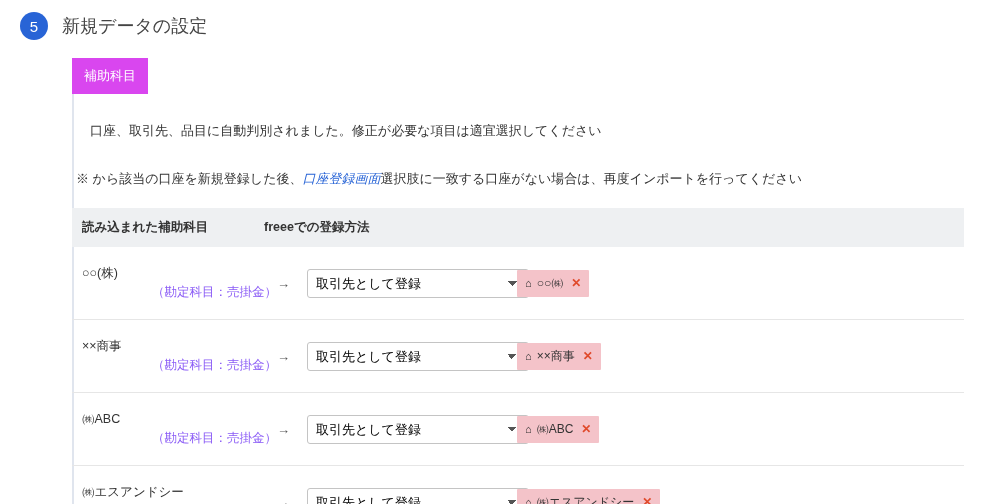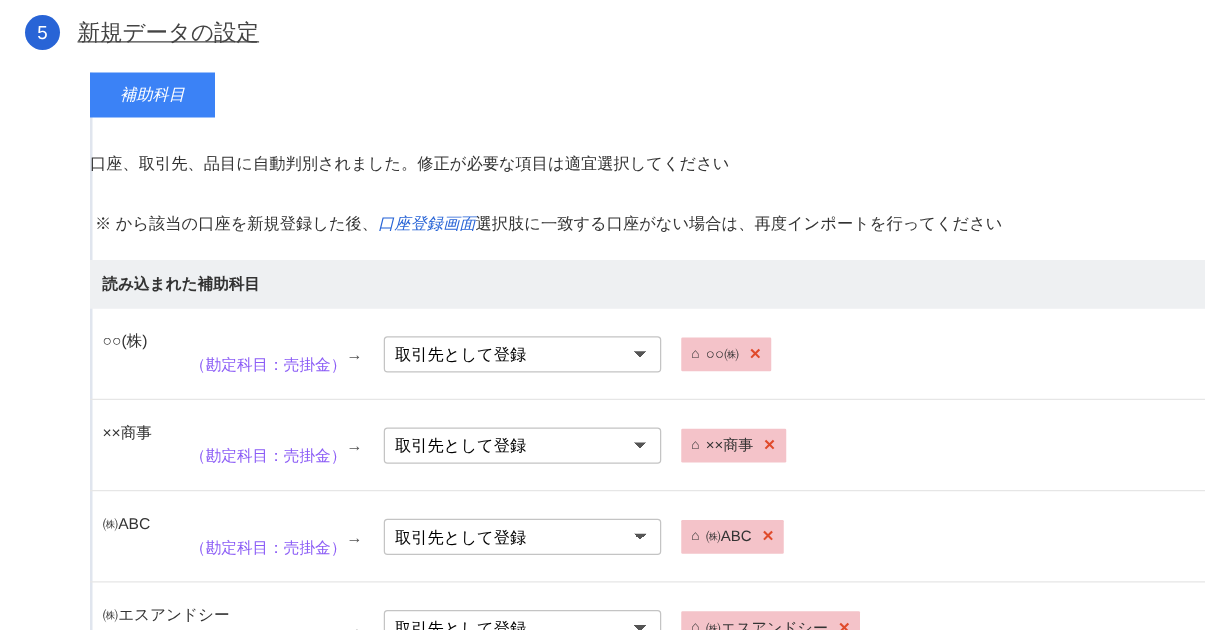--- a/index.html
+++ b/index.html
@@ -1,38 +1,38 @@
 <!DOCTYPE html>
 <html><head>
   <meta charset="utf-8">
   <style>
     * { box-sizing: border-box; margin: 0; padding: 0; }
     body { font-family: 'Hiragino Kaku Gothic ProN', 'メイリオ', Meiryo, sans-serif; font-size: 13px; color: #333; background: #fff; }
     .container { padding: 12px 20px 20px 20px; }
     .step-header { display: flex; align-items: center; margin-bottom: 18px; }
     .step-number { width: 28px; height: 28px; border-radius: 50%; background: #2864d6; color: #fff; display: flex; align-items: center; justify-content: center; font-size: 15px; font-weight: 400; margin-right: 14px; }
-    .step-title { font-size: 18px; color: #444; text-decoration: underline; }
+    .step-title { font-size: 18px; color: #444; }
     .content { margin-left: 52px; border-left: 2px solid #e0e5ee; padding-left: 0; }
     .inner { margin-left: -2px; }
     .tab-bar { margin-bottom: 28px; }
-    .tab { display: inline-block; background: #3b82f6; color: #fff; padding: 9px 24px; font-size: 13px; font-style: italic; }
-    .description { margin-bottom: 30px; padding: 0 0; color: #333; font-size: 13px; }
+    .tab { display: inline-block; background: #d946ef; color: #fff; padding: 9px 12px; font-size: 13px; }
+    .description { margin-bottom: 30px; padding: 0 18px; color: #333; font-size: 13px; }
     .note { margin-bottom: 20px; padding: 0 4px; color: #333; font-size: 13px; }
     .link { color: #2864d6; text-decoration: none; cursor: pointer; font-style: italic; }
     .table { width: 100%; }
     .thead { display: flex; background: #eef0f2; padding: 11px 10px; font-weight: bold; font-size: 12.5px; color: #333; }
     .col-source { width: 182px; flex-shrink: 0; }
     .col-method { width: 235px; flex-shrink: 0; }
     .col-tags { flex: 1; }
     .row { display: flex; align-items: center; padding: 18px 10px; border-bottom: 1px solid #e6e6e6; }
     .source-cell { width: 195px; flex-shrink: 0; }
     .source-name { font-size: 12.5px; color: #333; margin-bottom: 2px; }
     .source-account { font-size: 12.5px; color: #8b5cf6; padding-left: 8px; text-align: right; }
     .arrow-cell { width: 30px; flex-shrink: 0; text-align: left; color: #555; font-size: 13px; }
-    .method-cell { width: 238px; flex-shrink: 0; }
+    .method-cell { width: 210px; flex-shrink: 0; }
     .method-select { width: 222px; padding: 6px 8px; border: 1px solid #c4c4c4; border-radius: 3px; font-size: 13px; background: #fff; cursor: pointer; appearance: none; -webkit-appearance: none; background-image: linear-gradient(45deg, transparent 50%, #555 50%), linear-gradient(135deg, #555 50%, transparent 50%); background-position: calc(100% - 16px) 11px, calc(100% - 11px) 11px; background-size: 5px 5px, 5px 5px; background-repeat: no-repeat; }
     .tags-cell { flex: 1; }
     .tag { display: inline-flex; align-items: center; background: #f4c3c9; color: #333; padding: 5px 8px; font-size: 12px; border-radius: 1px; }
     .tag-icon { margin-right: 5px; color: #333; font-size: 11px; }
     .tag-remove { margin-left: 8px; color: #e04a2b; cursor: pointer; font-weight: bold; font-size: 12px; }
   </style>
 </head>
 <body>
 
 <div class="container">
@@ -49,20 +49,21 @@
 
       <div class="description">口座、取引先、品目に自動判別されました。修正が必要な項目は適宜選択してください</div>
 
       <div class="note">
         <span>※ から該当の口座を新規登録した後、</span><a class="link">口座登録画面</a><span>選択肢に一致する口座がない場合は、再度インポートを行ってください</span>
       </div>
 
       <div class="table">
         <div class="thead">
           <div class="col-source">読み込まれた補助科目</div>
+          <div class="col-method">freeeでの登録方法</div>
           <div class="col-tags"></div>
         </div>
 
         <div class="row">
           <div class="source-cell">
             <div class="source-name">○○(株)</div>
             <div class="source-account">（勘定科目：売掛金）</div>
           </div>
           <div class="arrow-cell">→</div>
           <div class="method-cell">

